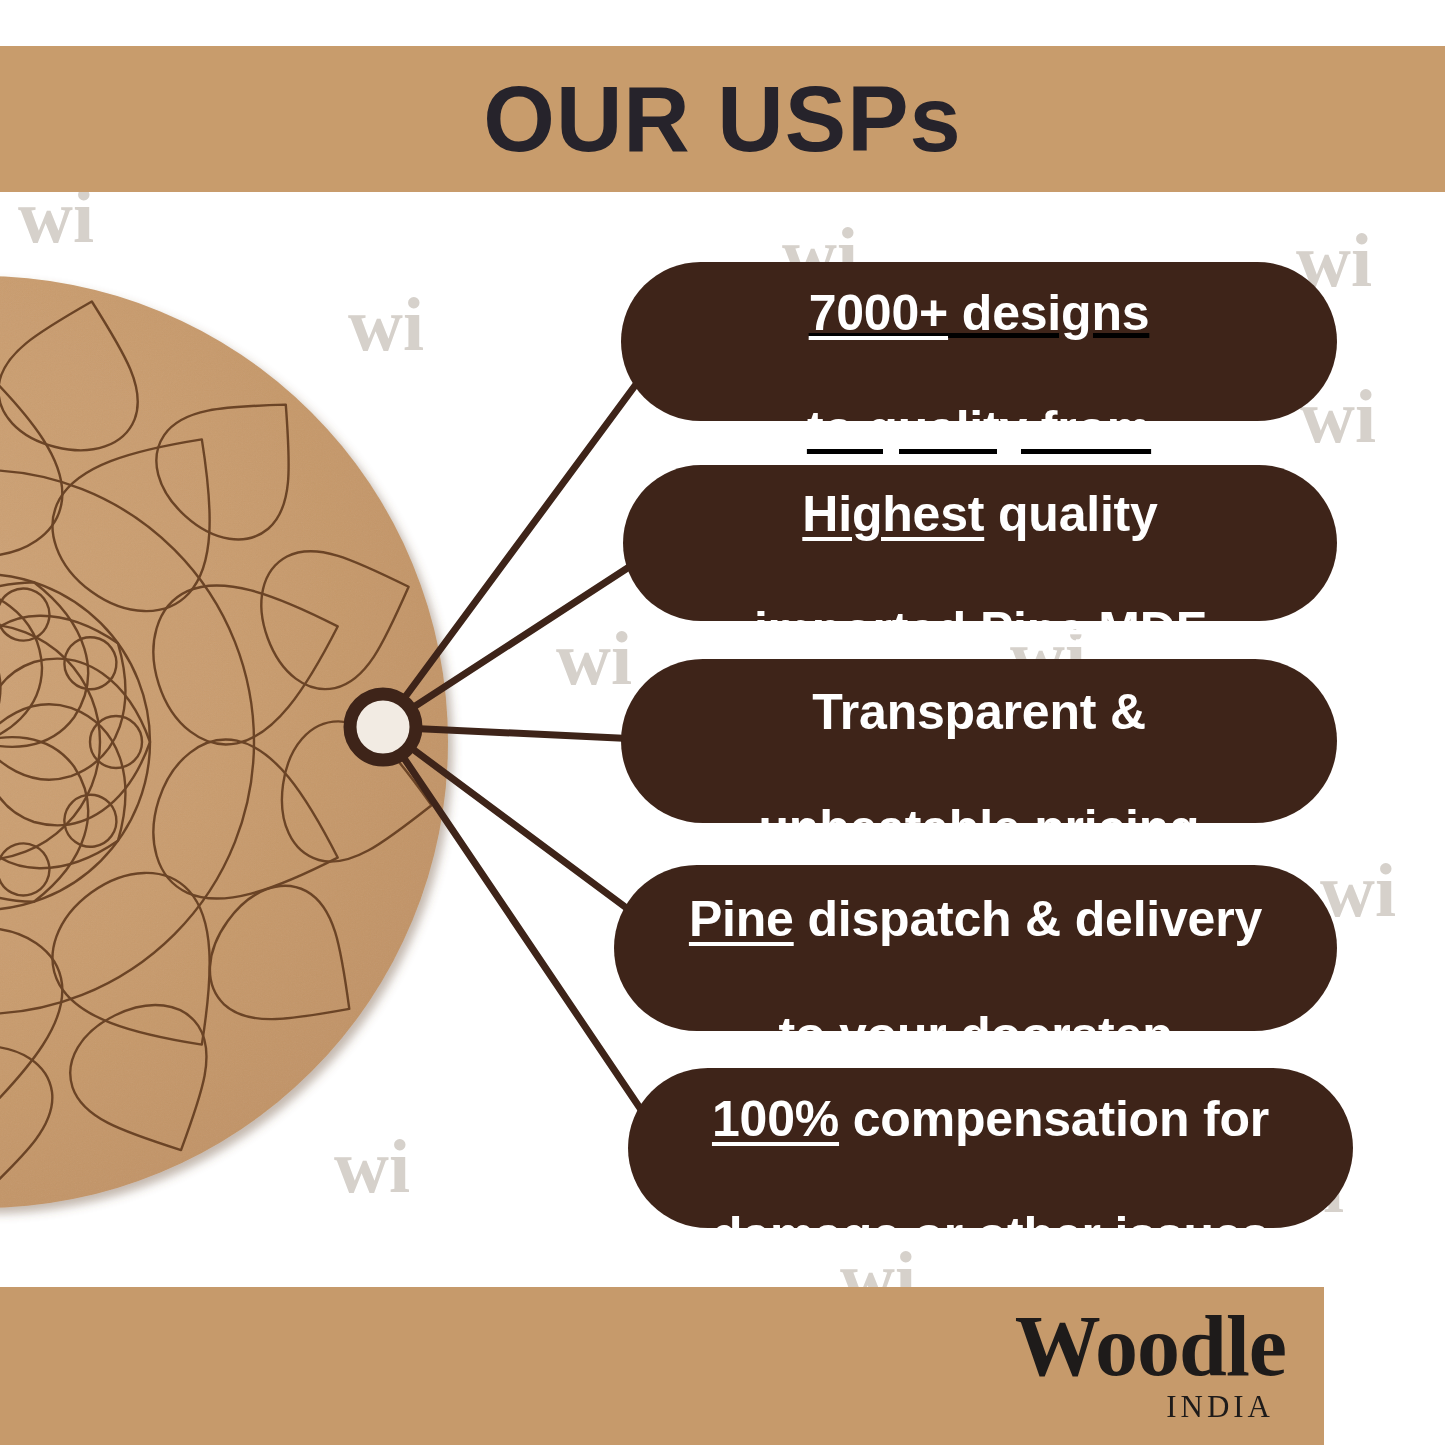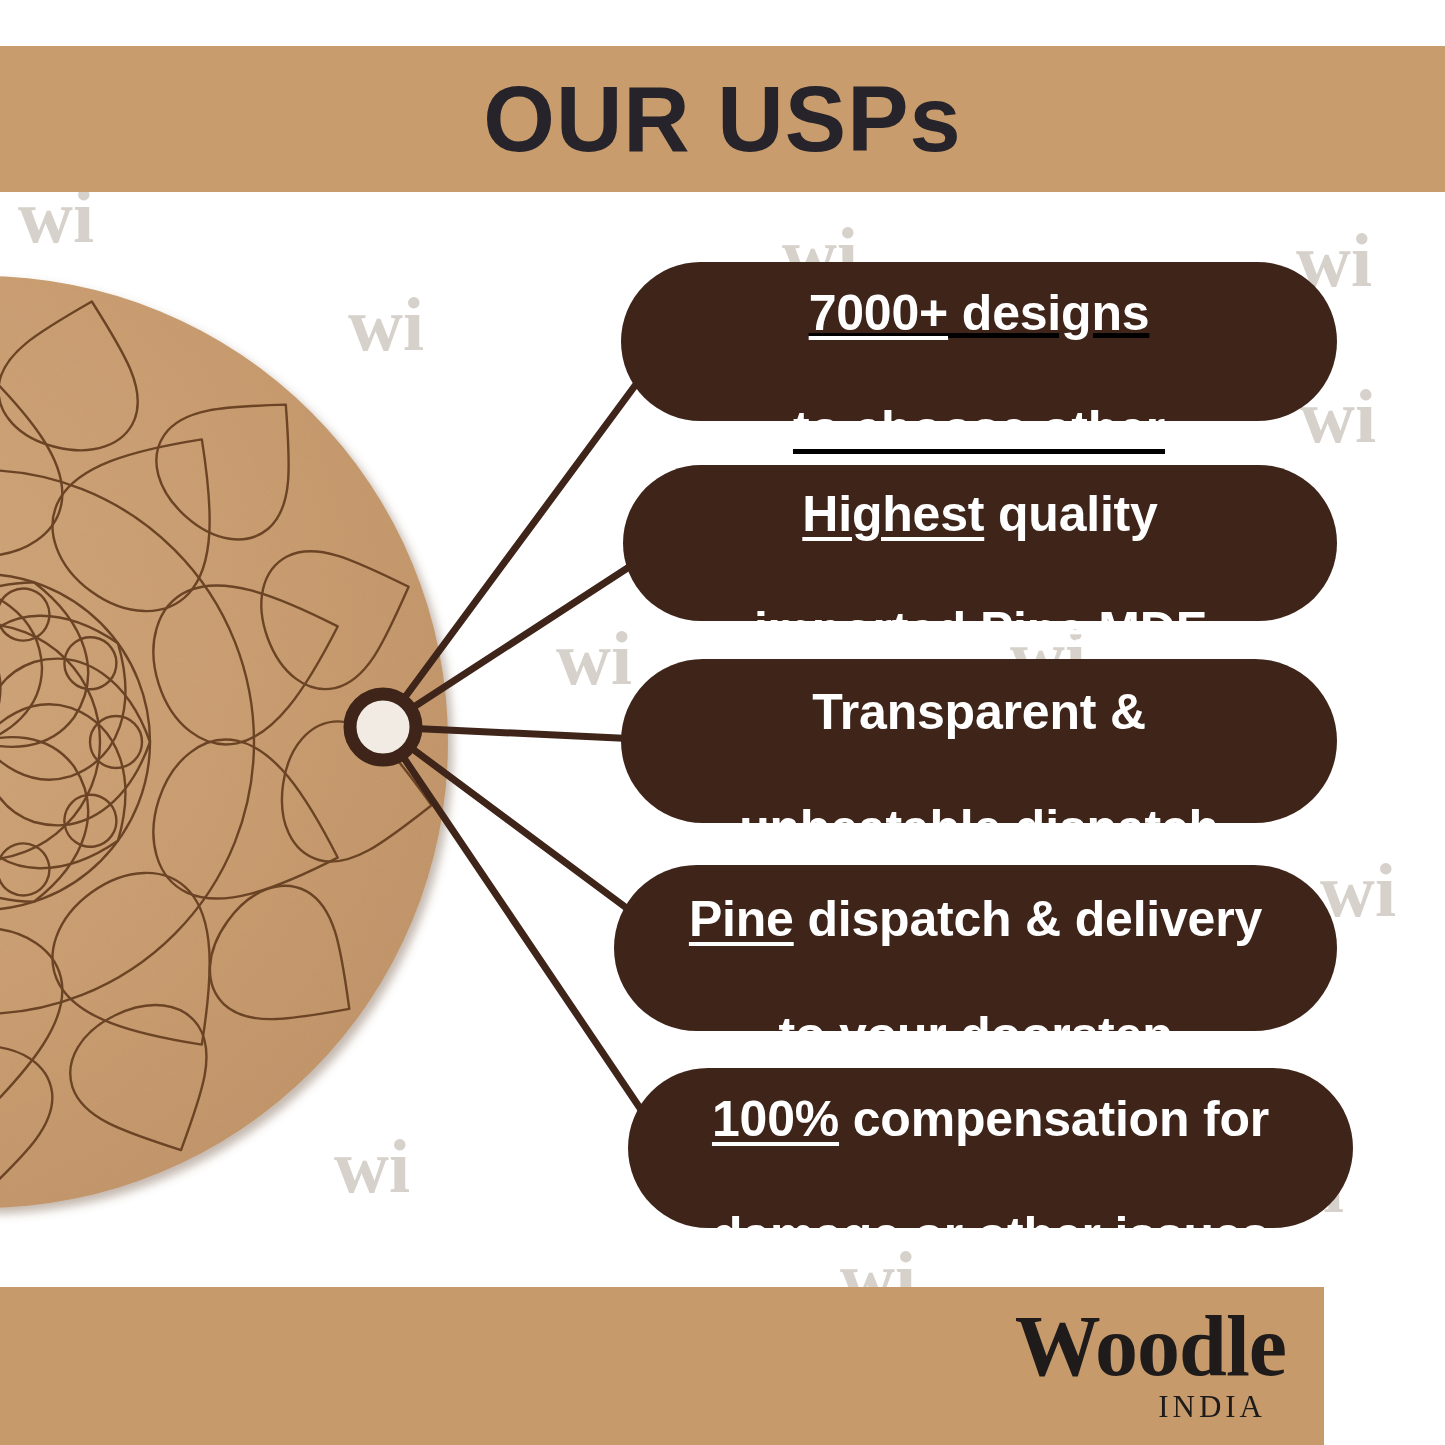--- a/index.html
+++ b/index.html
@@ -130,21 +130,21 @@
     letter-spacing: -1px;
   }
   #logo-sub {
     font-family: "Liberation Serif", serif;
     font-weight: 400;
     font-size: 31px;
     color: #1E1B1A;
     letter-spacing: 4px;
     line-height: 1;
     margin-top: 2px;
-    margin-right: 20px;
+    margin-right: 12px;
   }
 </style>
 </head>
 <body>
 
 <div id="page">
 
   <div id="watermarks">
     <span class="wm" style="left:18px;  top:178px; font-size:76px;">wi</span>
     <span class="wm" style="left:348px; top:286px; font-size:76px;">wi</span>
@@ -312,35 +312,35 @@
       <line x1="383" y1="727" x2="648" y2="1120"></line>
     </g>
     <circle cx="383" cy="727" r="33" fill="#F2EBE3" stroke="#3E2419" stroke-width="13"></circle>
   </svg>
 
   <div id="pills">
 
     <div class="pill" style="left:621px; top:262px; width:716px; height:159px;text-decoration:underline;">
       <div class="pill-text" style="font-size:50px;">
         <span class="u">7000+</span><span> designs</span><br>
-        <span>to choose other</span>
+        <span>to quality from</span>
       </div>
     </div>
 
     <div class="pill" style="left:623px; top:465px; width:714px; height:156px;">
       <div class="pill-text" style="font-size:50px;">
         <span class="u">Highest</span><span> quality</span><br>
         <span>imported Pine MDF</span>
       </div>
     </div>
 
     <div class="pill" style="left:621px; top:659px; width:716px; height:164px;">
       <div class="pill-text" style="font-size:50px;">
         <span>Transparent &amp;</span><br>
-        <span>unbeatable </span><span class="u">dispatch</span>
+        <span>unbeatable </span><span class="u">pricing</span>
       </div>
     </div>
 
     <div class="pill" style="left:614px; top:865px; width:723px; height:166px;">
       <div class="pill-text" style="font-size:50px;">
         <span class="u">Pine</span><span> dispatch &amp; delivery</span><br>
         <span>to your doorstep</span>
       </div>
     </div>
 

